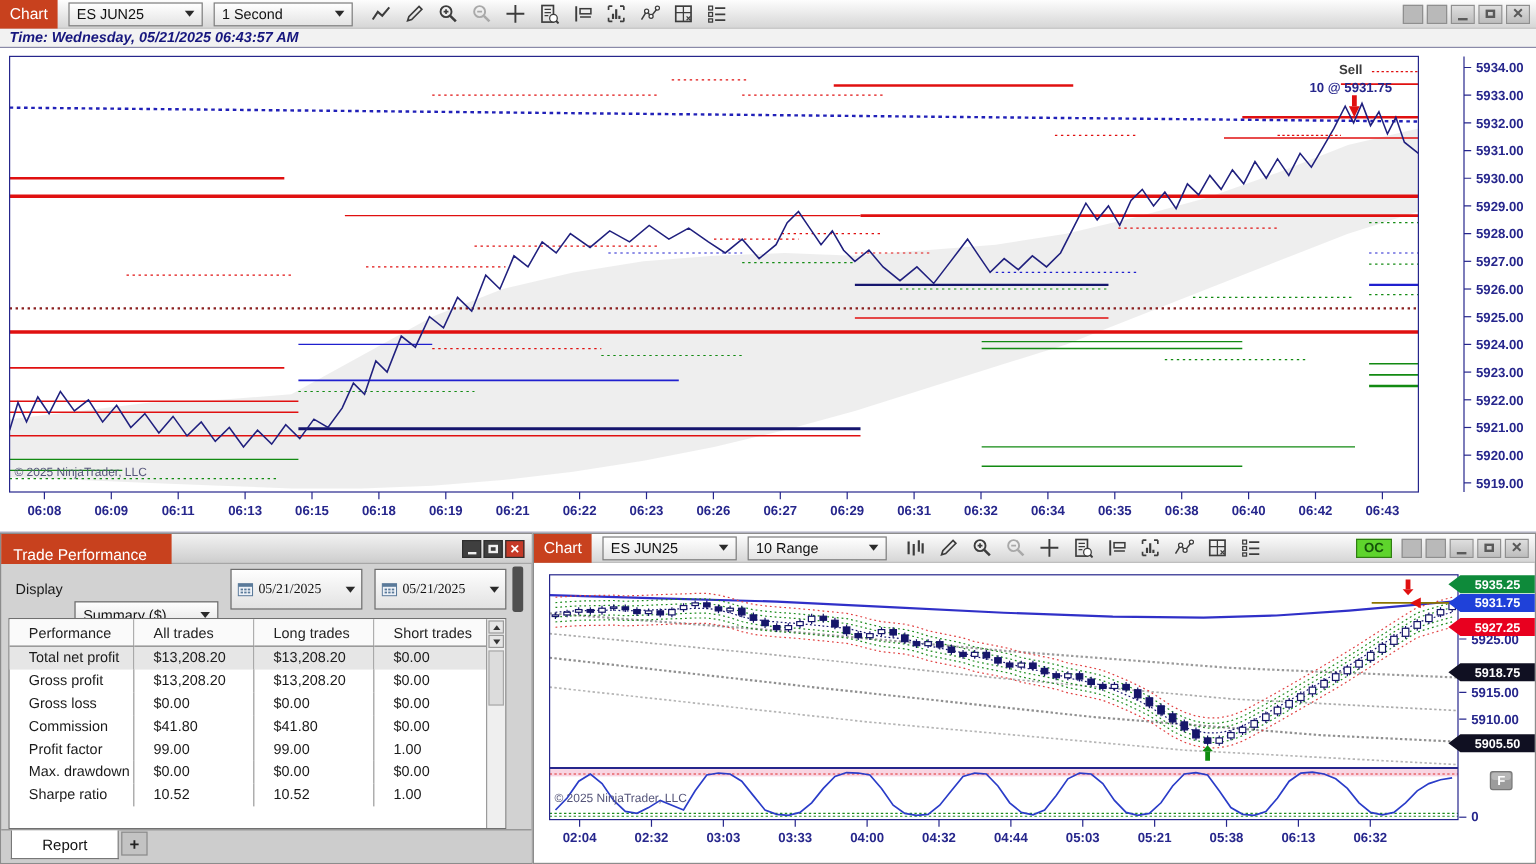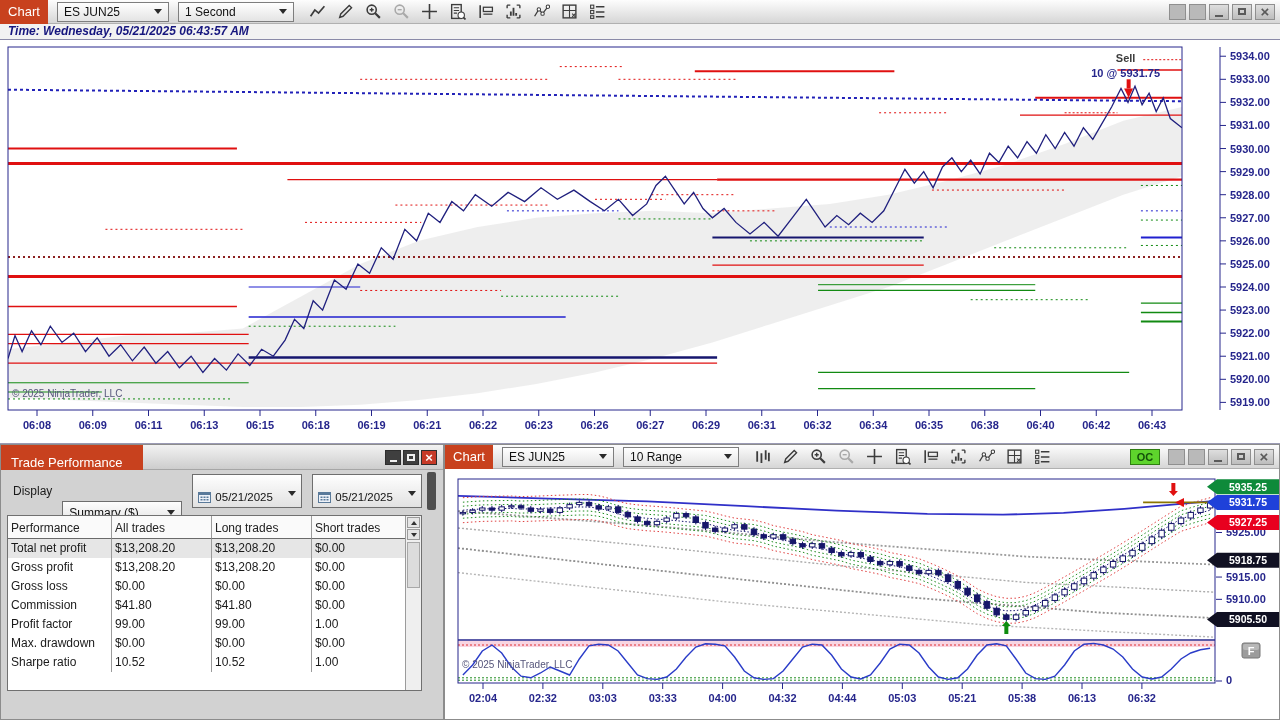--- a/index.html
+++ b/index.html
@@ -38,26 +38,26 @@
   .tp-tab{width:142px;height:25px;background:#c8411e;color:#fff;font-size:13px;display:flex;align-items:flex-end;padding-left:10px;}
   .tp-controls{margin-left:auto;margin-right:6px;display:flex;gap:2px;}
   .tpbtn{width:16px;height:15px;border:1px solid #2e2e2e;background:#3f3f3f;display:flex;align-items:center;justify-content:center;}
   .tpbtn .gl-min{background:#f0f0f0;width:7px;margin-top:7px;}
   .tpbtn .gl-max{border-color:#f0f0f0;width:8px;height:7px;border-width:2px;}
   .tp-close{background:#c63a28;}
   .tp-close::before{content:'×';color:#fff;font-weight:bold;font-size:13px;line-height:1;}
   .tp-toolbar{position:absolute;top:25px;left:0;right:16px;height:42px;display:flex;align-items:center;padding-left:12px;gap:10px;}
   .tp-display-label{font-size:12px;color:#1a1a1a;}
   .tp-select{width:120px;height:23px;background:linear-gradient(#fefefe,#e2e2e2);border:1px solid #6e6e6e;display:flex;align-items:center;justify-content:space-between;padding:0 6px;font-size:12px;color:#111;margin-top:43px;}
-  .date-picker{width:110px;height:23px;background:linear-gradient(#fefefe,#e2e2e2);border:1px solid #6e6e6e;display:flex;align-items:flex-start;gap:4px;padding:16px 5px;font-size:11.5px;color:#111;}
+  .date-picker{width:110px;height:23px;background:linear-gradient(#fefefe,#e2e2e2);border:1px solid #6e6e6e;display:flex;align-items:center;gap:4px;padding:16px 5px;font-size:11.5px;color:#111;font-family:Liberation Serif, serif;}
   .date-picker .caret{margin-left:auto;}
   .tp-grip{position:absolute;right:7px;top:27px;width:9px;height:38px;background:#4f4f4f;border-radius:2px;}
   .tp-table{position:absolute;left:6px;top:70px;width:415px;height:176px;background:#fff;border:1px solid #707070;}
   .tp-grid{display:grid;grid-template-columns:104px 100px 100px 95px;}
-  .tp-grid .c{height:19px;border-right:1px solid #9b9b9b;padding:2px 4px 0 3px;font-size:12px;color:#1a1a1a;overflow:hidden;white-space:nowrap;}
+  .tp-grid .c{height:19px;border-right:1px solid #9b9b9b;padding:2px 4px 0 16px;font-size:12px;color:#1a1a1a;overflow:hidden;white-space:nowrap;}
   .tp-grid .c:nth-child(4n){border-right:none;}
   .tp-grid .h{height:23px;border-bottom:1px solid #6a6a6a;background:#fafafa;padding-top:5px;color:#222;}
   .tp-grid .hl{background:#e6e6e6;}
   .tp-scroll{position:absolute;right:0;top:0;bottom:0;width:16px;background:#efefef;border-left:1px solid #9b9b9b;}
   .sarr{display:block;width:13px;height:11px;border:1px solid #9a9a9a;background:#e6e6e6;position:relative;margin:1px auto 0;}
   .sarr::before{content:'';position:absolute;left:3px;border-left:3px solid transparent;border-right:3px solid transparent;}
   .sarr.up::before{top:3px;border-bottom:4px solid #333;}
   .sarr.dn::before{top:3px;border-top:4px solid #333;}
   .sthumb{width:13px;height:46px;background:#dcdcdc;border:1px solid #a8a8a8;margin:2px auto 0;}
   .report-bar{position:absolute;left:0;bottom:0;right:0;height:28px;background:#cdcdcd;border-top:1px solid #8c8c8c;}
@@ -415,20 +415,28 @@
           <div class="c">Sharpe ratio</div>
           <div class="c">10.52</div>
           <div class="c">10.52</div>
           <div class="c">1.00</div>
         </div>
       <div class="tp-scroll">
         <span class="sarr up"></span>
         <span class="sarr dn"></span>
         <div class="sthumb"></div>
       </div>
+    </div>
+    <div class="report-bar">
+      <div class="report-tab">
+          <span>Report</span>
+        </div>
+      <div class="add-tab">
+          <span>+</span>
+        </div>
     </div>
   </section>
 
   <section class="win-c2">
     <div class="titlebar">
       <div class="chart-tab">
           <span>Chart</span>
         </div>
       <div class="nt-select sel-instrument">
         <span>ES JUN25</span>

